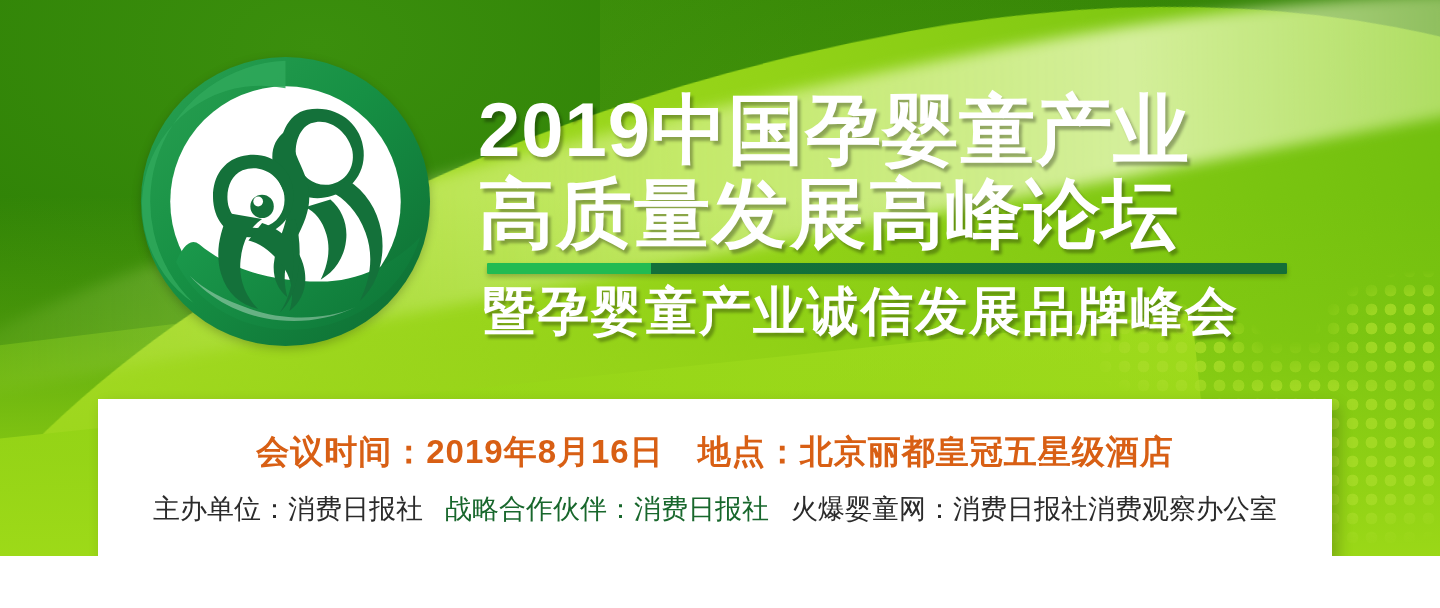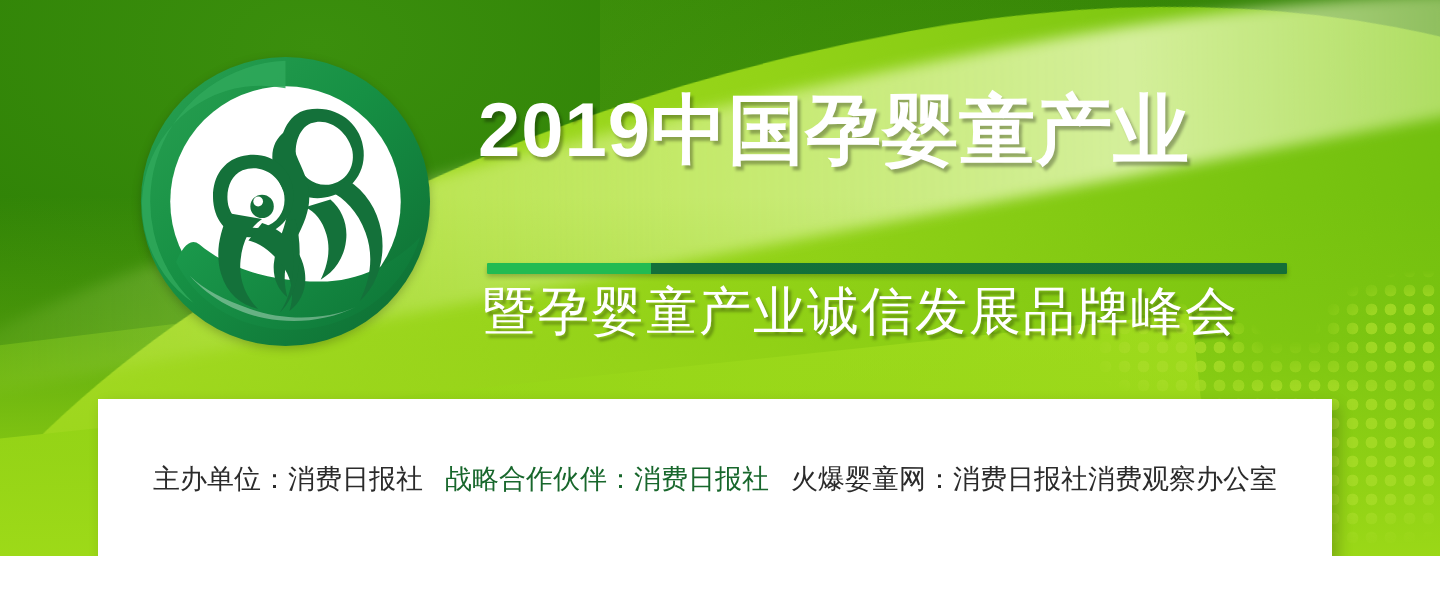--- a/index.html
+++ b/index.html
@@ -141,21 +141,21 @@
     border-radius:1px;
     background:linear-gradient(90deg,#22bb52 0%, #22bb52 20.5%, #13703a 20.5%, #146f38 100%);
     box-shadow:0 3px 5px rgba(0,0,0,.22);
   }
   .subtitle{
     position:absolute;
     left:483px; top:282px;
     color:#ffffff;
     font-size:52px;
     line-height:58px;
-    font-weight:normal;
+    font-weight:bold;
     letter-spacing:2px;
     white-space:nowrap;
     text-shadow:3px 4px 3px rgba(0,0,0,.30);
   }
 
   
   .info-card{
     position:absolute;
     left:98px; top:399px;
     width:1234px; height:159px;
@@ -254,25 +254,29 @@
       <path d="M126 172 C146 178 162 194 168 214 C174 234 168 252 154 262
                C160 244 156 226 144 212 C134 200 122 192 112 190 Z" fill="#14713a"></path>
 
       <path d="M160 168 C166 190 166 214 160 236 C156 250 150 258 144 264
                C154 250 158 232 158 212 C158 196 156 180 152 170 Z" fill="#14713a"></path>
     </svg>
   </div>
 
   <div class="headline">
     <div class="title-line l1">2019中国孕婴童产业</div>
+    <div class="title-line l2">高质量发展高峰论坛</div>
   </div>
 
   <div class="divider"></div>
 
   <div class="subtitle">暨孕婴童产业诚信发展品牌峰会</div>
 
   <div class="info-card">
+    <div class="info-line1">
+      <span>会议时间：</span><span>2019年8月16日</span><span class="gap-wide"></span><span>地点：</span><span>北京丽都皇冠五星级酒店</span>
+    </div>
     <div class="info-line2">
       <span class="seg-dark">主办单位：消费日报社</span><span class="gap-mid"></span><span class="seg-green">战略合作伙伴：消费日报社</span><span class="gap-mid"></span><span class="seg-dark">火爆婴童网：消费日报社消费观察办公室</span>
     </div>
   </div>
 
 </div>
 
 </body></html>

